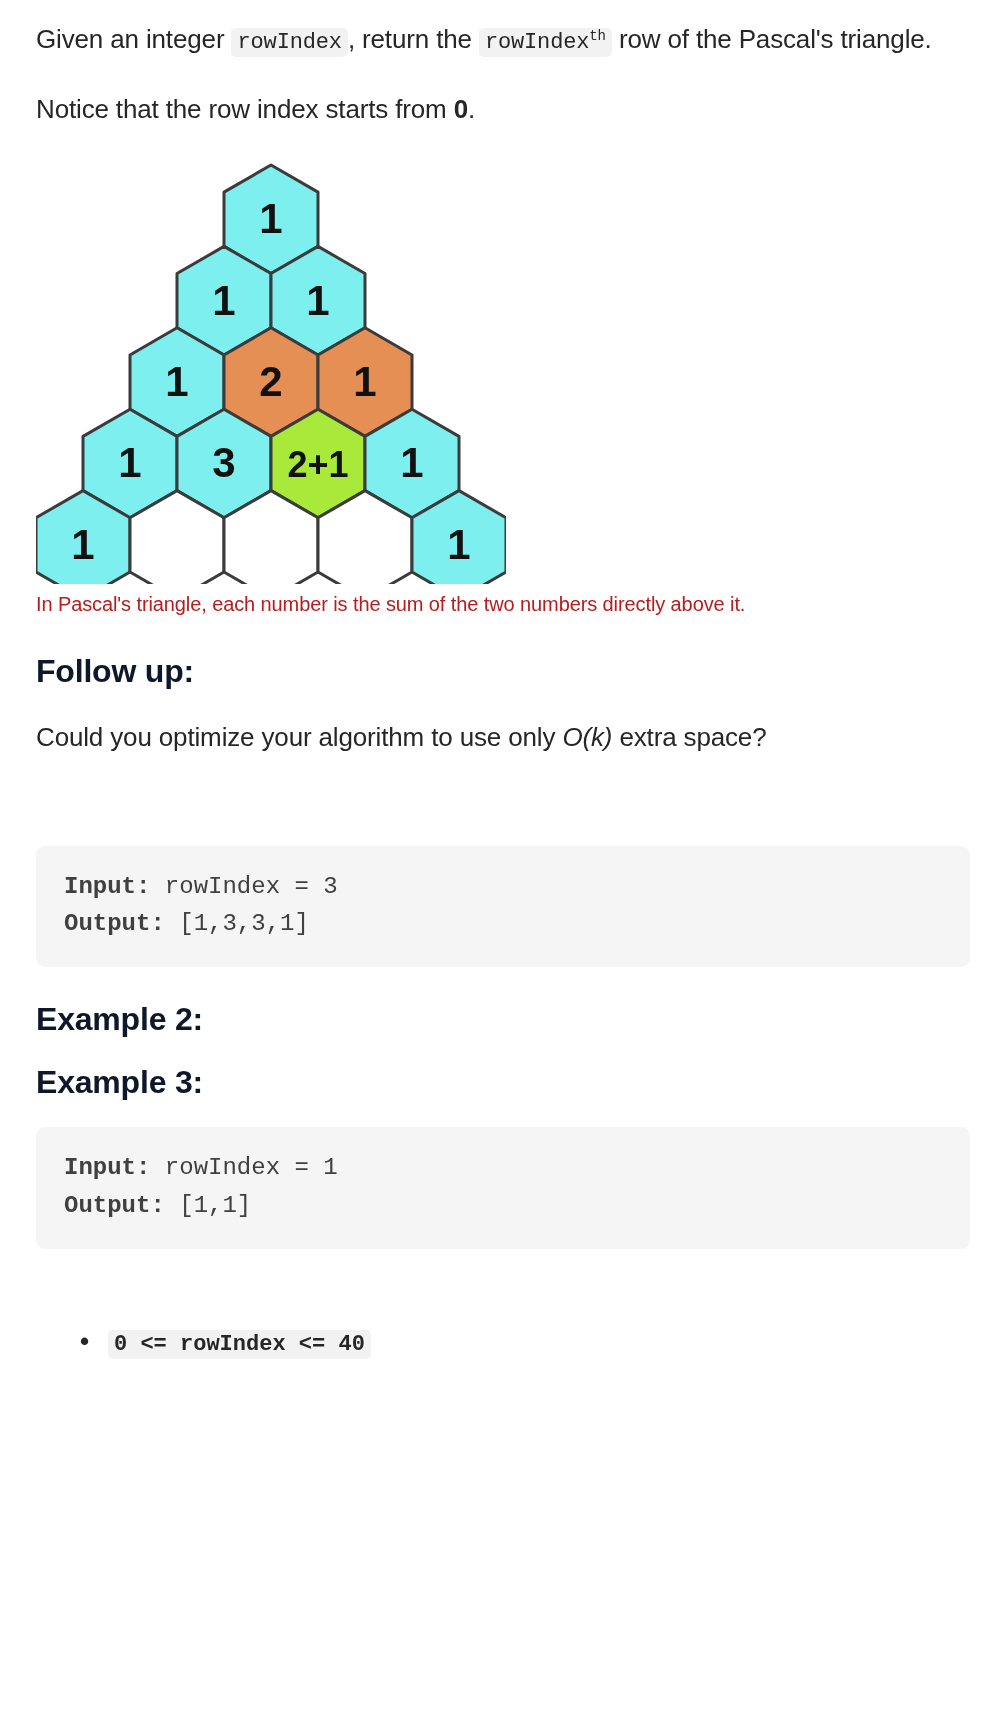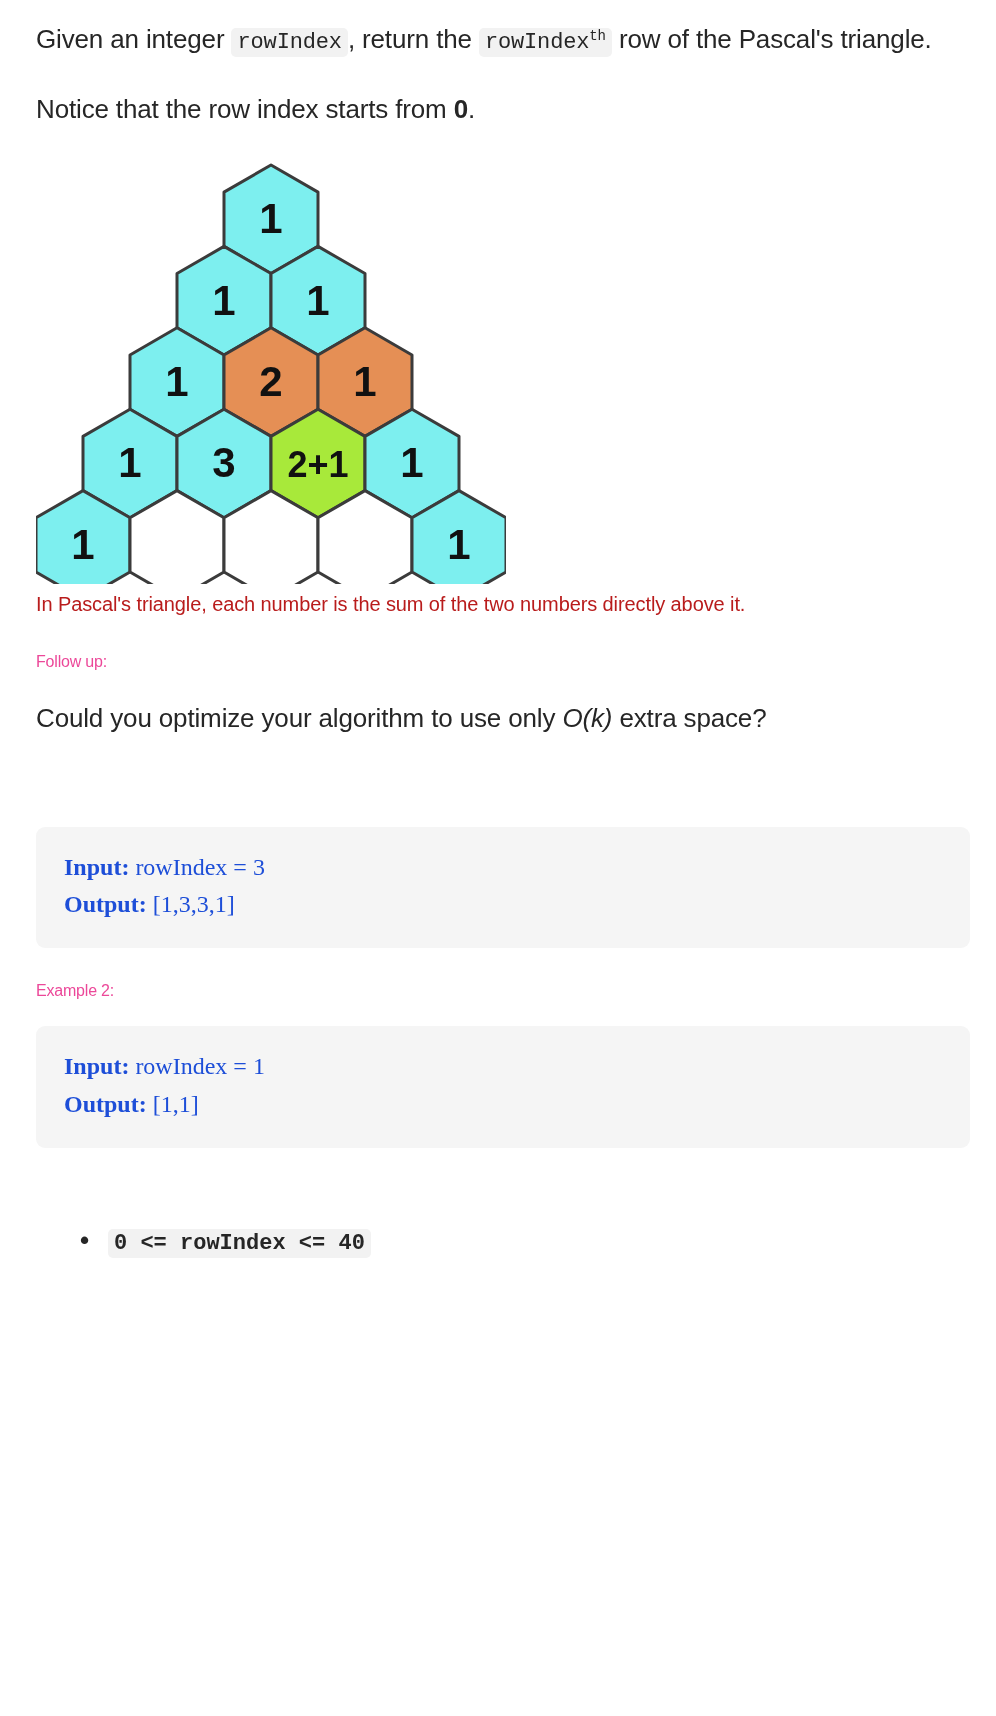--- a/index.html
+++ b/index.html
@@ -52,40 +52,40 @@
 
   .caption {
     font-size: 20px;
     line-height: 1.45;
     color: #b91c1c;
     margin: 0 0 34px 0;
     letter-spacing: -0.1px;
   }
 
   h3.section {
-    font-size: 16px;
-    font-weight: 400;
+    font-size: 32px;
+    font-weight: 700;
     margin: 0 0 28px 0;
-    color: #ec4899;
+    color: #0f172a;
     letter-spacing: -0.2px;
   }
   h3.section.tight { margin-bottom: 26px; }
 
   .spacer-lg { height: 58px; }
   .spacer-md { height: 40px; }
 
   pre.codeblock {
     background: #f5f5f5;
     border-radius: 9px;
     margin: 0 0 34px 0;
     padding: 22px 28px 24px 28px;
-    font-family: Liberation Serif, serif;
+    font-family: Liberation Mono, monospace;
     font-size: 24px;
     line-height: 1.58;
-    color: #1d4ed8;
+    color: #404040;
     white-space: pre;
     overflow: hidden;
   }
   pre.codeblock b { font-weight: 700; }
 
   ul.constraints {
     margin: 0;
     padding-left: 72px;
     list-style: none;
   }
@@ -152,20 +152,21 @@
   <h3 class="section">Follow up:</h3>
   <p class="para"><span>Could you optimize your algorithm to use only</span> <em class="it">O(k)</em> <span>extra space?</span></p>
 
   <div class="spacer-lg"></div>
 
   <pre class="codeblock"><b>Input:</b><span> rowIndex = 3</span>
 <b>Output:</b><span> [1,3,3,1]</span></pre>
 
   <h3 class="section tight">Example 2:</h3>
 
+  <h3 class="section tight">Example 3:</h3>
   <pre class="codeblock"><b>Input:</b><span> rowIndex = 1</span>
 <b>Output:</b><span> [1,1]</span></pre>
 
   <div class="spacer-md"></div>
 
   <ul class="constraints">
     <li><code class="inline">0 &lt;= rowIndex &lt;= 40</code></li>
   </ul>
 
 </div>

